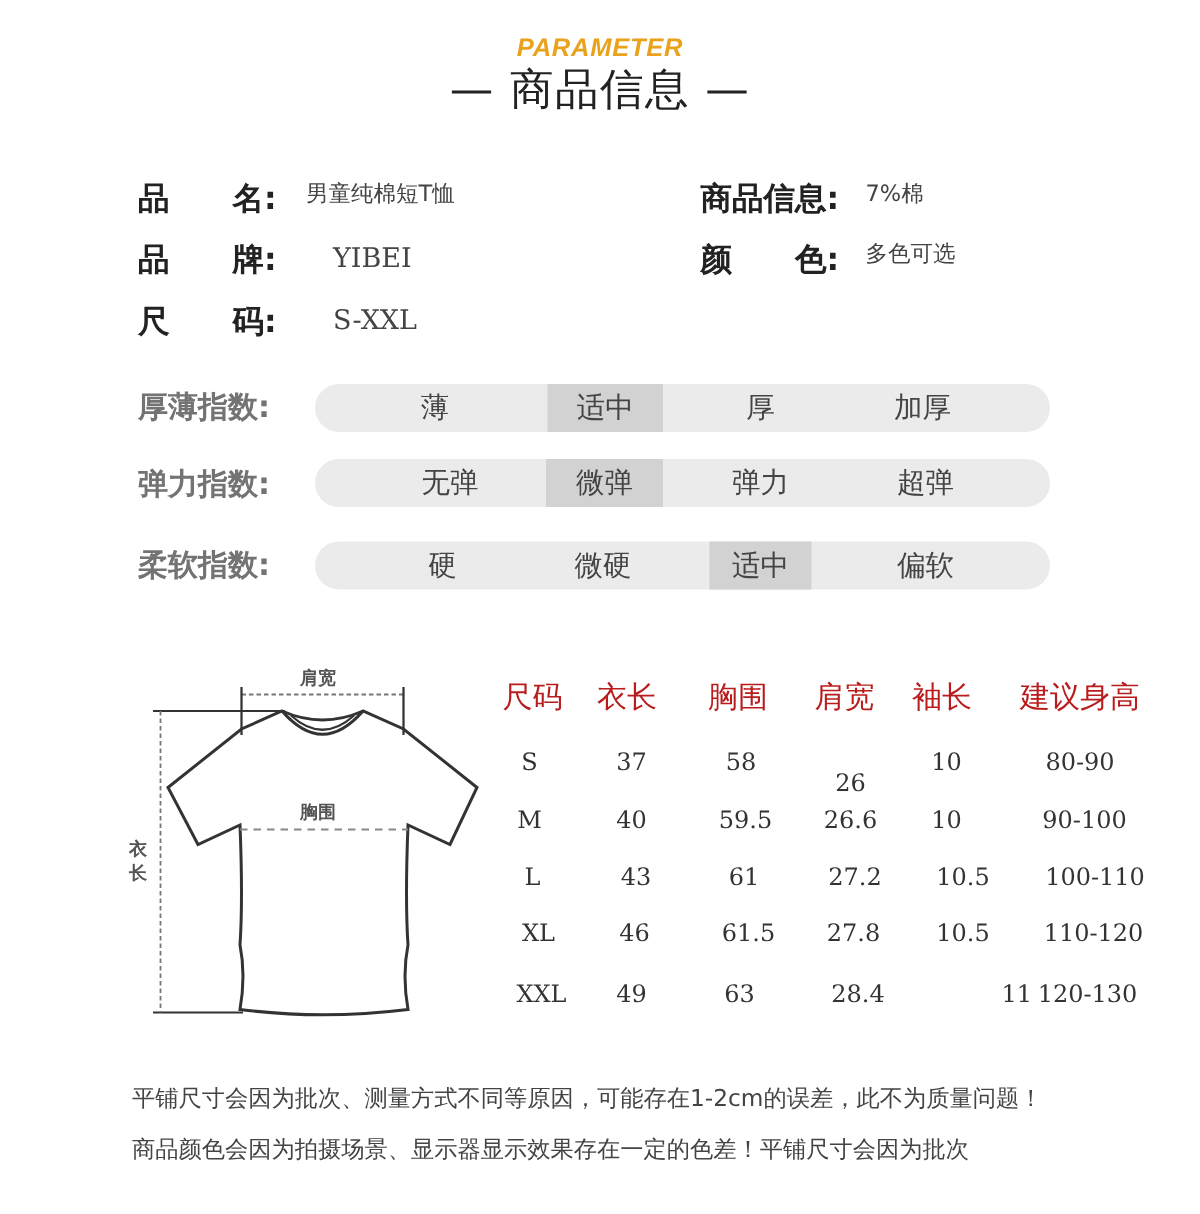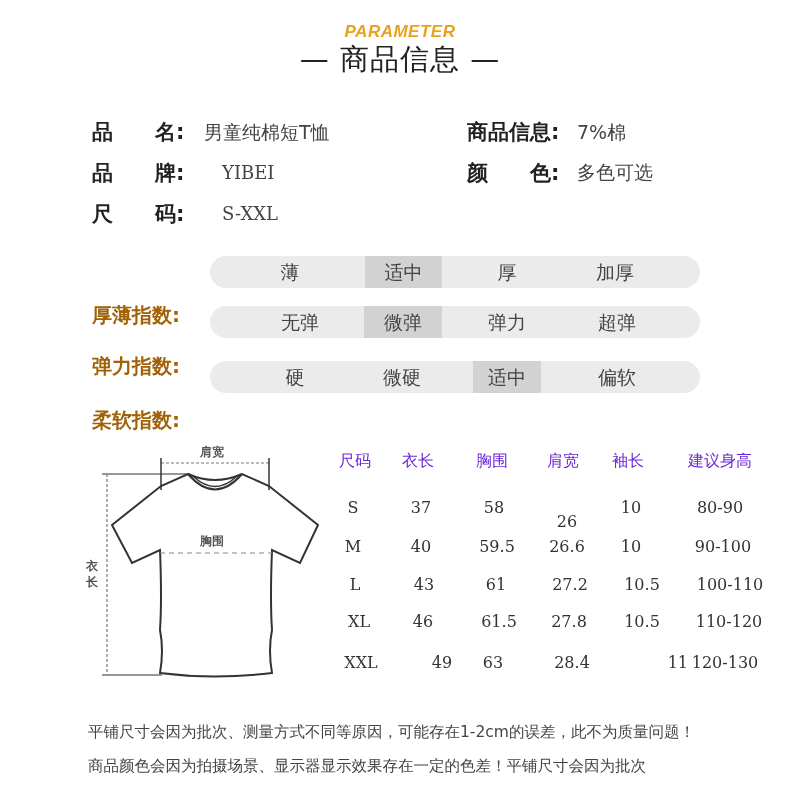--- a/index.html
+++ b/index.html
@@ -1,28 +1,28 @@
 <!DOCTYPE html>
 <html><head>
 <meta charset="utf-8">
 <style>
   html,body{margin:0;padding:0;background:#fff;}
   body{width:800px;height:809px;position:relative;overflow:hidden;font-family:"DejaVu Sans","Liberation Sans",sans-serif;color:#333;}
   .abs{position:absolute;}
   .param-title{left:0;width:800px;top:22px;text-align:center;font-family:"Liberation Sans",sans-serif;font-style:italic;font-weight:bold;font-size:17px;color:#e8a21c;letter-spacing:0.5px;}
   .main-title{left:0;width:800px;top:40px;text-align:center;font-size:29px;color:#222;letter-spacing:1px;}
   .info-label{font-weight:bold;font-size:21px;color:#222;}
-  .info-val{font-size:19px;color:#444;}
+  .info-val{font-size:15px;color:#444;}
   .info-val.serif{font-family:"DejaVu Serif","Liberation Serif",serif;font-size:18px;}
-  .idx-label{font-weight:bold;font-size:20px;color:#a16207;left:92px;margin-top:44px;}
+  .idx-label{font-weight:bold;font-size:20px;color:#737373;left:92px;}
   .pill{left:210px;width:490px;height:32px;background:#ebebeb;border-radius:16px;}
   .seg{position:absolute;top:0;height:32px;line-height:32px;text-align:center;font-size:19px;color:#444;}
   .seg.on{background:#d2d2d2;}
   .tbl-cell{position:absolute;font-family:"DejaVu Serif","Liberation Serif",serif;font-size:16px;color:#333;text-align:center;width:80px;}
-  .tbl-head{font-family:Liberation Sans, sans-serif;font-size:16px;color:#6d28d9;}
+  .tbl-head{font-family:Liberation Sans, sans-serif;font-size:20px;color:#b91c1c;}
   .note{left:88px;font-size:15.5px;color:#444;}
   .diagram-label{font-size:12px;font-weight:bold;color:#555;}
 </style>
 </head>
 <body>
 
 <div class="abs param-title">PARAMETER</div>
 <div class="abs main-title">— 商品信息 —</div>
 
 <div class="abs info-label" style="left:92px;top:118px;">品　　名:</div>
@@ -114,21 +114,21 @@
   <div class="tbl-cell" style="left:680px;top:575px;width:100px;">100-110</div>
 
   <div class="tbl-cell" style="left:319px;top:612px;">XL</div>
   <div class="tbl-cell" style="left:383px;top:612px;">46</div>
   <div class="tbl-cell" style="left:459px;top:612px;">61.5</div>
   <div class="tbl-cell" style="left:529px;top:612px;">27.8</div>
   <div class="tbl-cell" style="left:602px;top:612px;">10.5</div>
   <div class="tbl-cell" style="left:679px;top:612px;width:100px;">110-120</div>
 
   <div class="tbl-cell" style="left:321px;top:653px;">XXL</div>
-  <div class="tbl-cell" style="left:402px;top:653px;">49</div>
+  <div class="tbl-cell" style="left:381px;top:653px;">49</div>
   <div class="tbl-cell" style="left:453px;top:653px;">63</div>
   <div class="tbl-cell" style="left:532px;top:653px;">28.4</div>
   <div class="tbl-cell" style="left:608px;top:653px;text-align:right;">11</div>
   <div class="tbl-cell" style="left:675px;top:653px;width:100px;">120-130</div>
 </div>
 
 <div class="abs note" style="top:722px;">平铺尺寸会因为批次、测量方式不同等原因，可能存在1-2cm的误差，此不为质量问题！</div>
 <div class="abs note" style="top:756px;">商品颜色会因为拍摄场景、显示器显示效果存在一定的色差！平铺尺寸会因为批次</div>
 
 </body></html>

